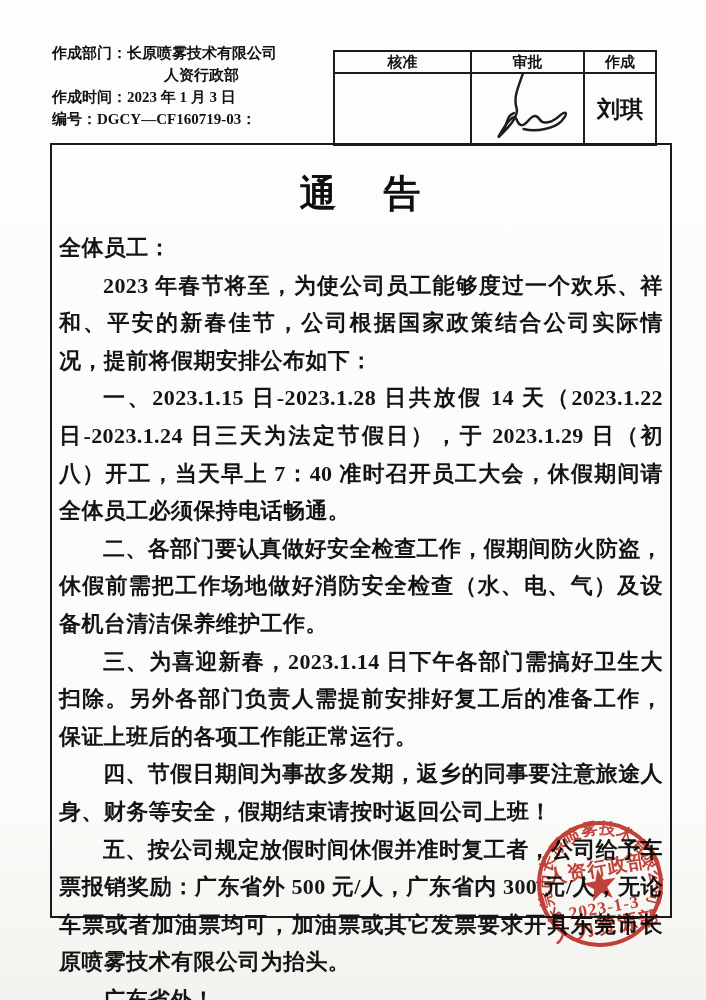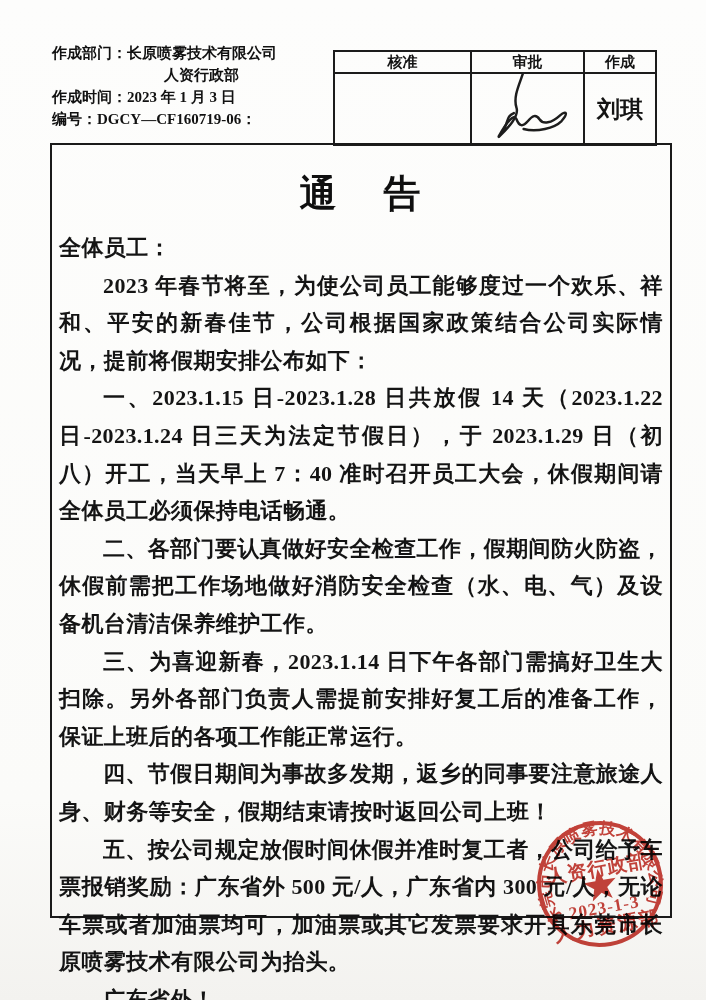--- a/index.html
+++ b/index.html
@@ -62,21 +62,21 @@
 </style>
 </head>
 <body>
 
 <div class="page">
 
   <div class="doc-meta">
     <div><span>作成部门：</span><span>长原喷雾技术有限公司</span></div>
     <div class="dept2">人资行政部</div>
     <div><span>作成时间：</span><span>2023 年 1 月 3 日</span></div>
-    <div><span>编号：</span><span>DGCY—CF160719-06：</span></div>
+    <div><span>编号：</span><span>DGCY—CF160719-03：</span></div>
   </div>
 
   <table class="approval">
     <colgroup>
         <col class="col-hezhun">
         <col class="col-shenpi">
         <col class="col-zuocheng">
       </colgroup>
     <thead>
       <tr>

